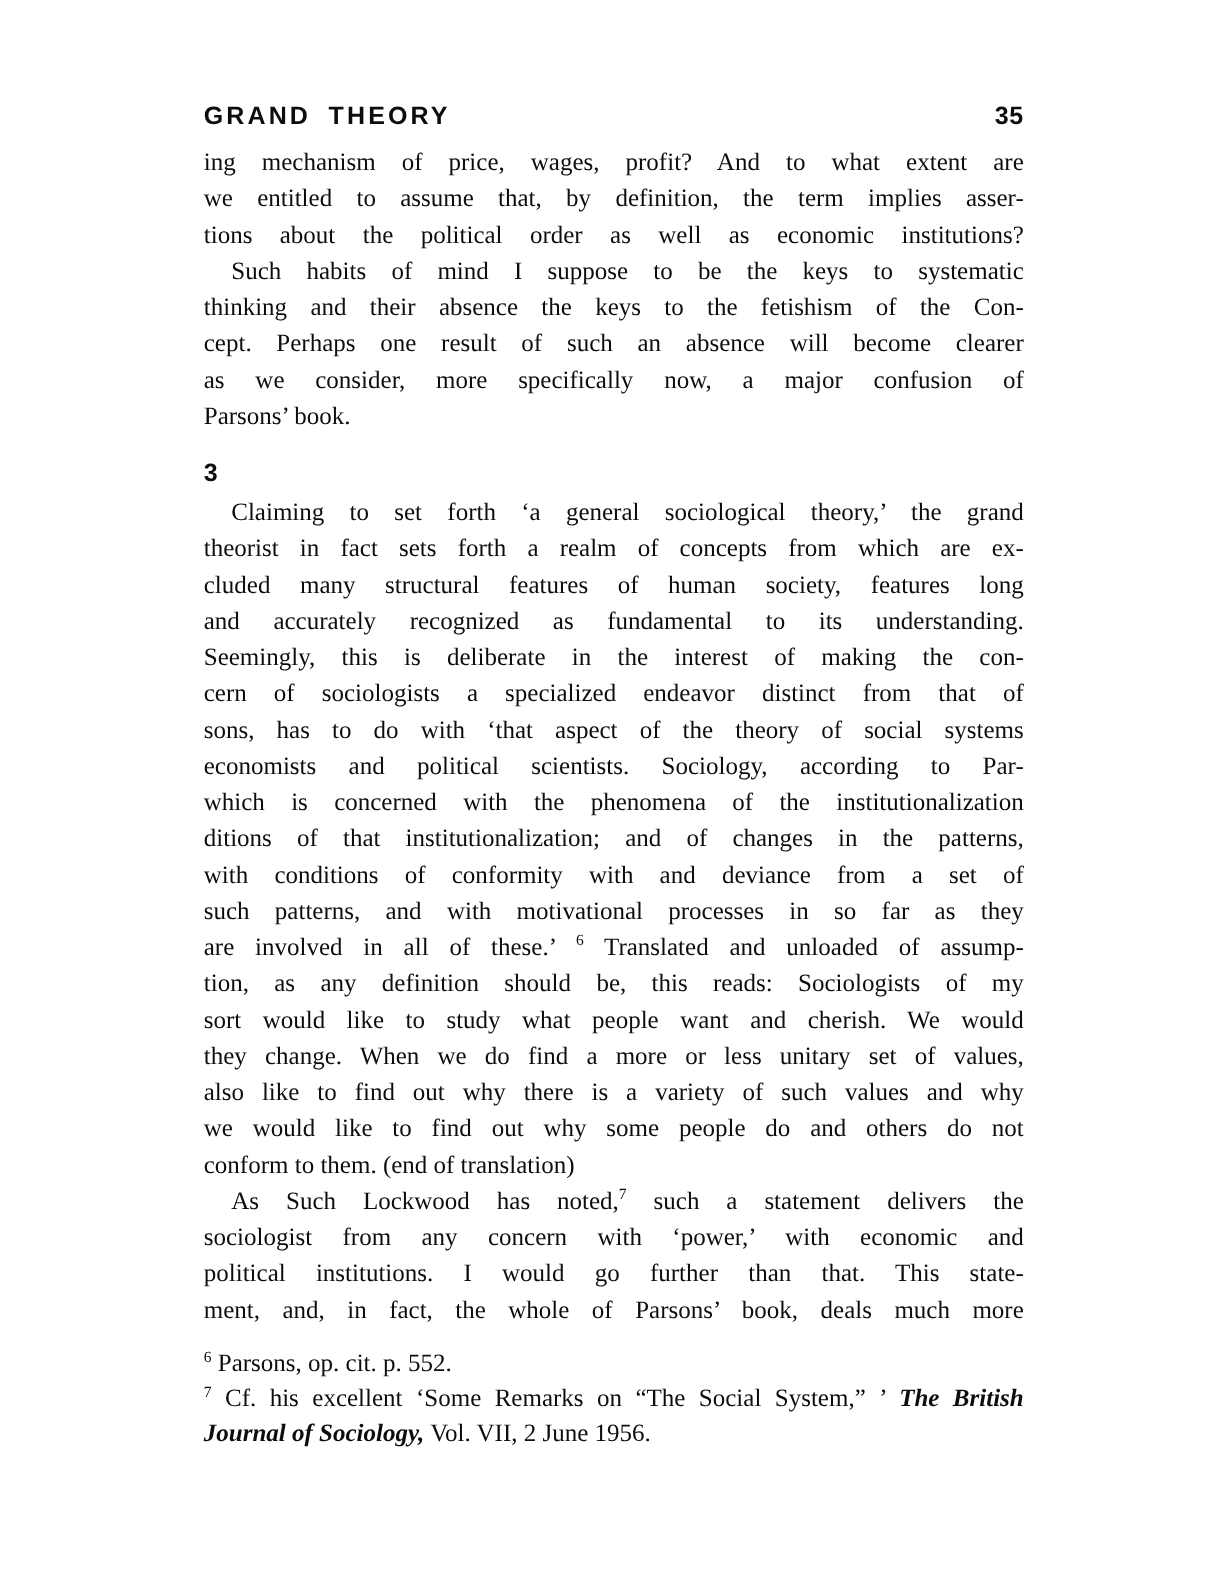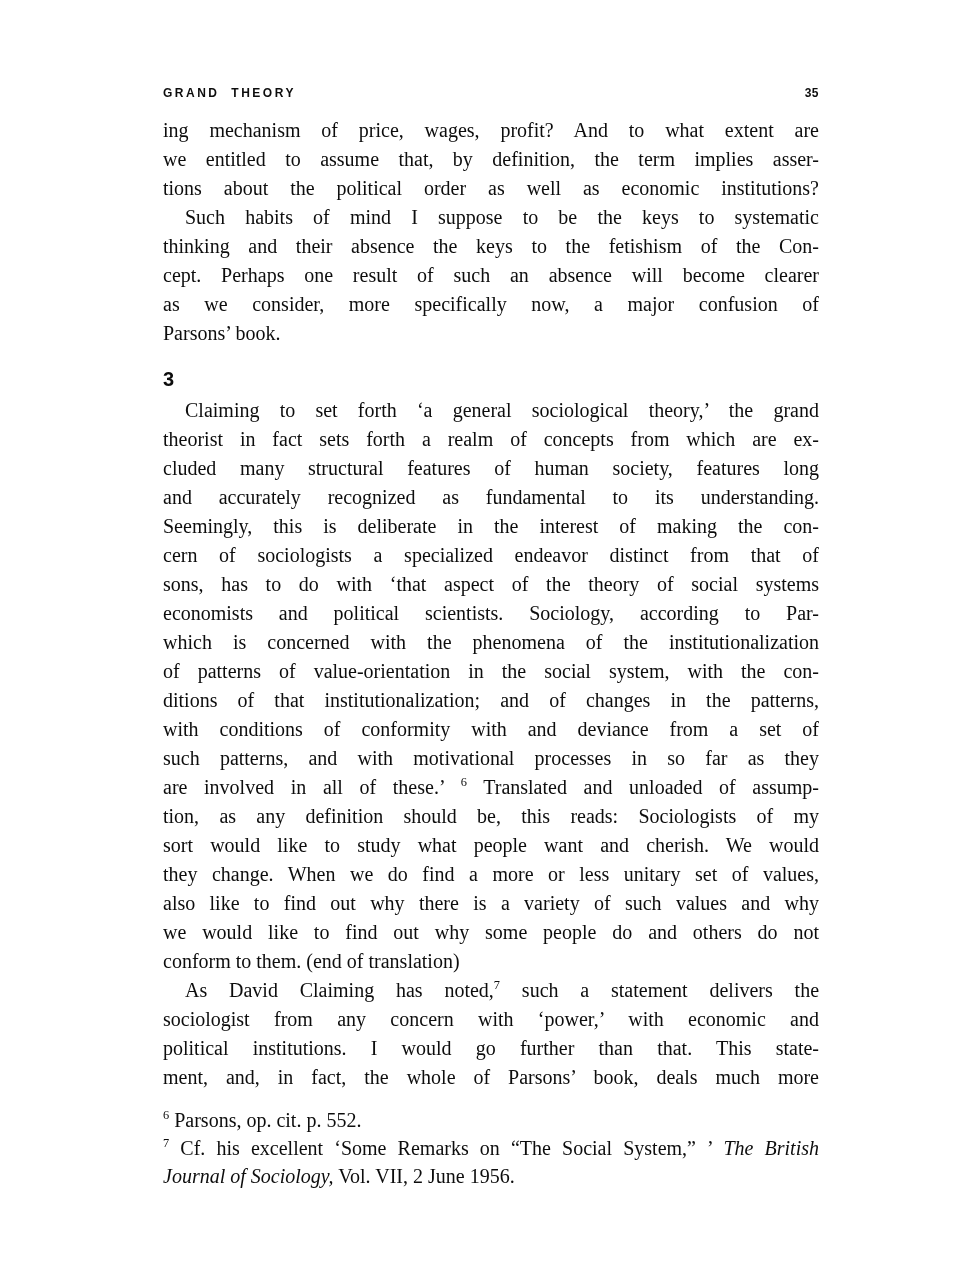--- a/index.html
+++ b/index.html
@@ -25,21 +25,21 @@
     left: 163px;
     top: 84px;
     width: 656px;
   }
   .running-head {
     display: flex;
     justify-content: space-between;
     align-items: baseline;
     font-family: "Liberation Sans", sans-serif;
     font-weight: bold;
-    font-size: 12px;
+    font-size: 20px;
     line-height: 19px;
   }
   .head-title {
     letter-spacing: 2.5px;
     word-spacing: 6px;
   }
   .page-number {
     letter-spacing: 0.5px;
   }
   .body-text {
@@ -64,21 +64,21 @@
     line-height: 24px;
     margin: 19px 0 5px 0;
   }
   .footnotes {
     margin-top: 14px;
     font-size: 20px;
     line-height: 28px;
   }
   .italic {
     font-style: italic;
-    font-weight: 400;
+    font-weight: 700;
   }
   .sup {
     font-size: 0.62em;
     vertical-align: super;
     line-height: 0;
   }
 </style>
 </head>
 <body>
 
@@ -107,34 +107,33 @@
       <div class="para indent">
           <div class="line"><span>Claiming to set forth ‘a general sociological theory,’ the grand</span></div>
           <div class="line"><span>theorist in fact sets forth a realm of concepts from which are ex-</span></div>
           <div class="line"><span>cluded many structural features of human society, features long</span></div>
           <div class="line"><span>and accurately recognized as fundamental to its understanding.</span></div>
           <div class="line"><span>Seemingly, this is deliberate in the interest of making the con-</span></div>
           <div class="line"><span>cern of sociologists a specialized endeavor distinct from that of</span></div>
           <div class="line"><span>sons, has to do with ‘that aspect of the theory of social systems</span></div>
           <div class="line"><span>economists and political scientists. Sociology, according to Par-</span></div>
           <div class="line"><span>which is concerned with the phenomena of the institutionalization</span></div>
-          <div class="line"><span>of patterns of value-orientation in the social system, with the con-</span></div>
           <div class="line"><span>ditions of that institutionalization; and of changes in the patterns,</span></div>
           <div class="line"><span>with conditions of conformity with and deviance from a set of</span></div>
           <div class="line"><span>such patterns, and with motivational processes in so far as they</span></div>
           <div class="line"><span>are involved in all of these.’ </span><span class="sup">6</span><span> Translated and unloaded of assump-</span></div>
           <div class="line"><span>tion, as any definition should be, this reads: Sociologists of my</span></div>
           <div class="line"><span>sort would like to study what people want and cherish. We would</span></div>
           <div class="line"><span>they change. When we do find a more or less unitary set of values,</span></div>
           <div class="line"><span>also like to find out why there is a variety of such values and why</span></div>
           <div class="line"><span>we would like to find out why some people do and others do not</span></div>
           <div class="line last"><span>conform to them. (end of translation)</span></div>
         </div>
       <div class="para indent">
-          <div class="line"><span>As David Claiming has noted,</span><span class="sup">7</span><span> such a statement delivers the</span></div>
+          <div class="line"><span>As Such Lockwood has noted,</span><span class="sup">7</span><span> such a statement delivers the</span></div>
           <div class="line"><span>sociologist from any concern with ‘power,’ with economic and</span></div>
           <div class="line"><span>political institutions. I would go further than that. This state-</span></div>
           <div class="line"><span>ment, and, in fact, the whole of Parsons’ book, deals much more</span></div>
         </div>
     </section>
 
     <footer class="footnotes">
       <div class="footnote">
           <div class="line last"><span class="sup">6</span><span> Parsons, op. cit. p. 552.</span></div>
         </div>

